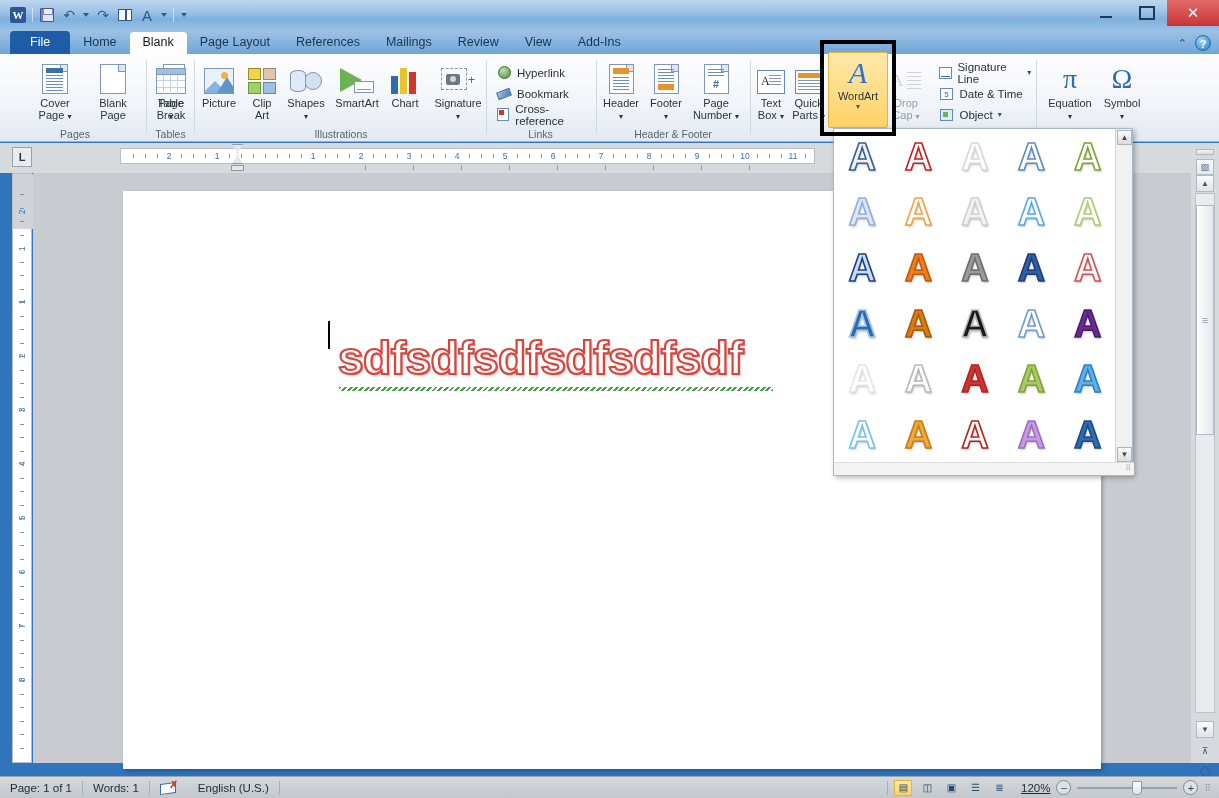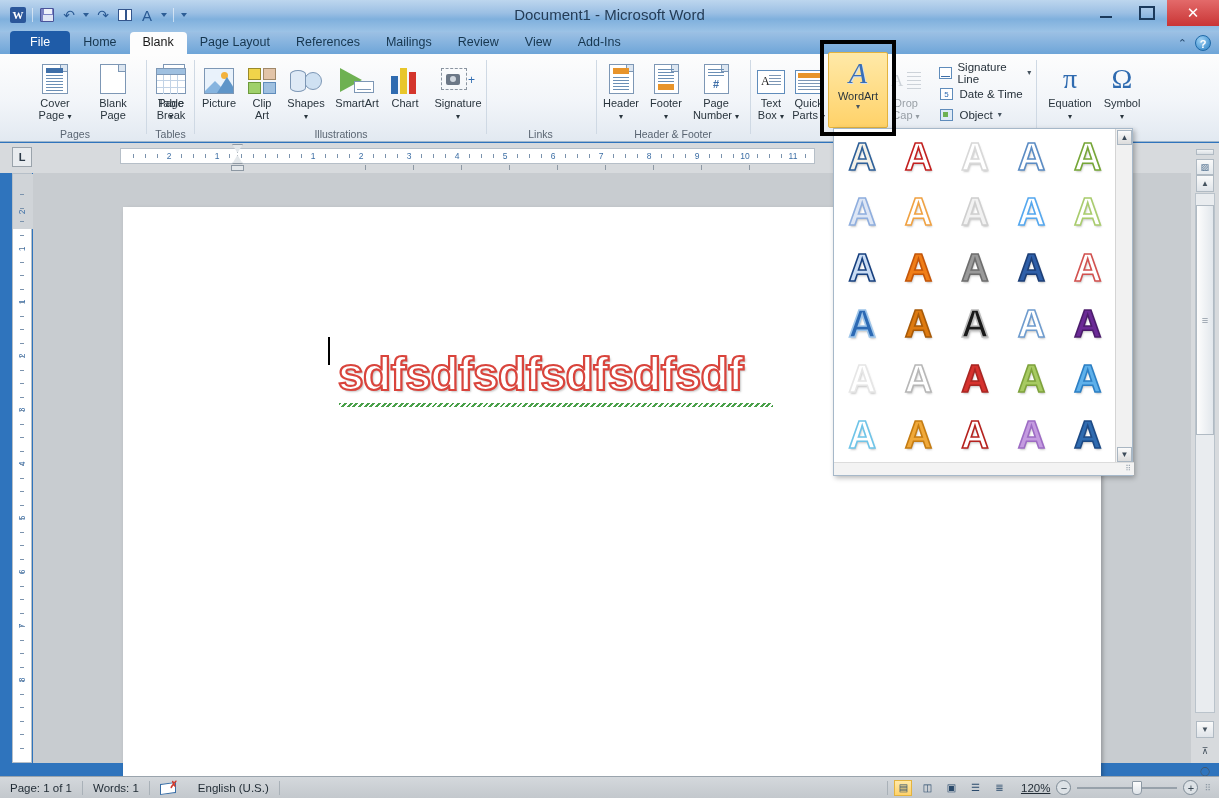--- a/index.html
+++ b/index.html
@@ -179,21 +179,21 @@
     font-size:8.5px; color:#3c6ea5; }
   .vr-inner .tk { position:absolute; left:50%; transform:translateX(-50%); width:4px; height:1px; background:#7b93ad; }
   .vr-grey { position:absolute; left:0; top:0; width:20px; height:55px; background:#d0d4d8; }
 
   
   .docarea {
     position:absolute; left:33px; top:173px; width:1158px; height:590px;
     background:#c8ccd0;
   }
   .page {
-    position:absolute; left:90px; top:34px; width:978px; height:578px;
+    position:absolute; left:90px; top:18px; width:978px; height:578px;
     background:#fff; box-shadow:2px 2px 4px rgba(0,0,0,.25);
   }
   .caret {
     position:absolute; left:205px; top:130px; width:2px; height:28px; background:#000;
   }
   .wordart-text {
     position:absolute; left:215px; top:140px;
     font-family:"Liberation Sans",sans-serif; font-size:46px; font-weight:bold;
     letter-spacing:-0.5px;
     color:#fff;
@@ -281,21 +281,20 @@
           <span class="bigA">A</span>
         </div>
       <div class="qat-item" style="width:10px">
           <div class="tri-dn"></div>
         </div>
       <div class="qat-sep"></div>
       <div class="qat-item" style="width:12px">
           <div class="tri-dn"></div>
         </div>
     </div>
-    <div class="title-text">Document1  -  Microsoft Word</div>
     <div class="wbtns">
       <div class="wbtn wmin"></div>
       <div class="wbtn wmax"></div>
       <div class="wbtn close">✕</div>
     </div>
   </div>
 
   <div class="tabrow">
     <div class="tabs">
       <div class="tab file">File</div>
@@ -449,20 +448,42 @@
           </div>
             </div>
           <div class="lb"><span>Signature</span><br><span class="car">▾</span></div>
         </div>
       </div>
       <div class="glabel">Illustrations</div>
     </div>
     <div class="gsep" style="left:486px"></div>
 
     <div class="rgroup" style="left:488px;width:105px;">
+      <div class="gcontent" style="left:4px;flex-direction:column;top:8px;">
+        <div class="smallbtn">
+          <span class="ic">
+            <span style="width:13px;height:13px;border-radius:50%;background:radial-gradient(circle at 35% 30%,#bfe3a8,#4a8f3e);border:1px solid #2f6b27;display:inline-block;"></span>
+          </span>
+          <span>Hyperlink</span>
+        </div>
+        <div class="smallbtn">
+          <span class="ic">
+            <span style="width:14px;height:8px;background:linear-gradient(135deg,#9fc0e0,#4a7cb5);display:inline-block;transform:rotate(-20deg);border:1px solid #3c6797;"></span>
+          </span>
+          <span>Bookmark</span>
+        </div>
+        <div class="smallbtn">
+          <span class="ic">
+            <span style="width:12px;height:13px;background:#fff;border:1px solid #5f8cbb;display:inline-block;position:relative;">
+              <span style="position:absolute;left:1px;top:1px;width:5px;height:5px;background:#d4352c;"></span>
+            </span>
+          </span>
+          <span>Cross-reference</span>
+        </div>
+      </div>
       <div class="glabel">Links</div>
     </div>
     <div class="gsep" style="left:596px"></div>
 
     <div class="rgroup" style="left:598px;width:150px;">
       <div class="gcontent" style="left:0px;">
         <div class="bigbtn" style="width:46px">
           <div class="ic">
               <div class="doc-ic" style="width:25px">
                 <div class="fold"></div>

